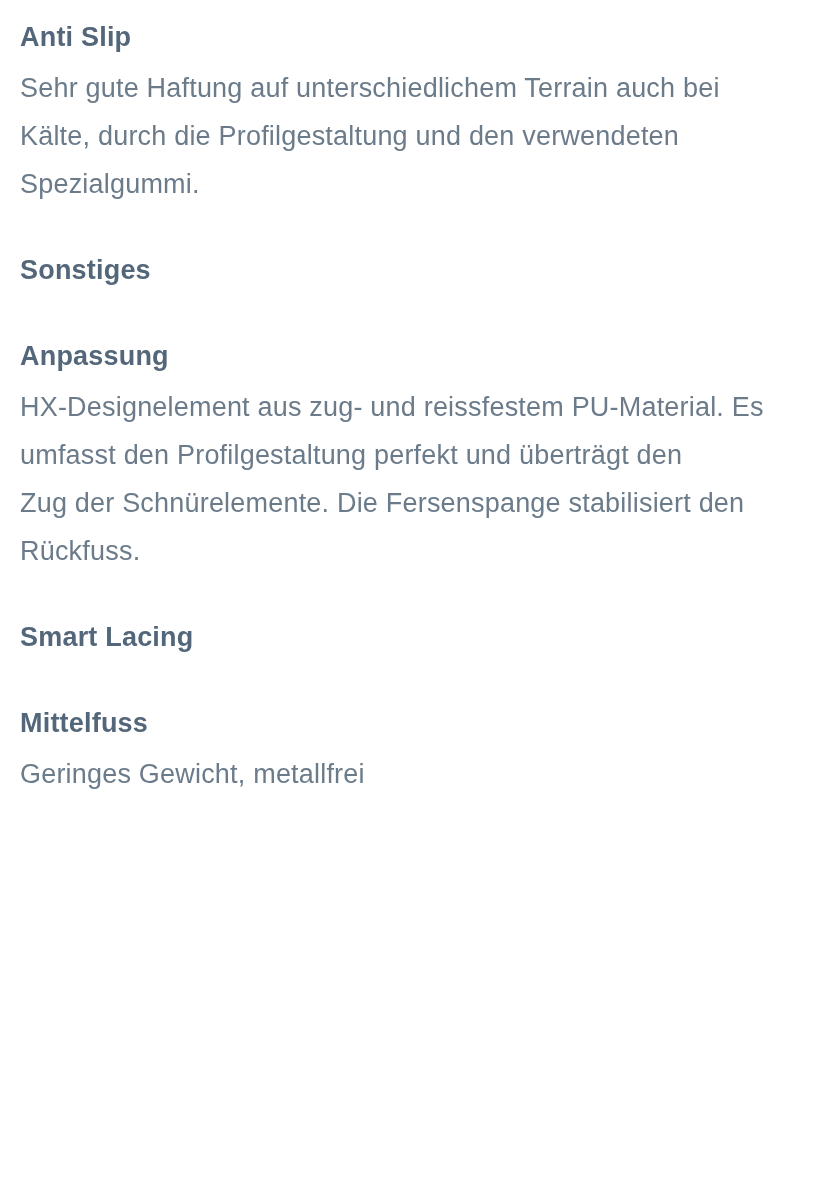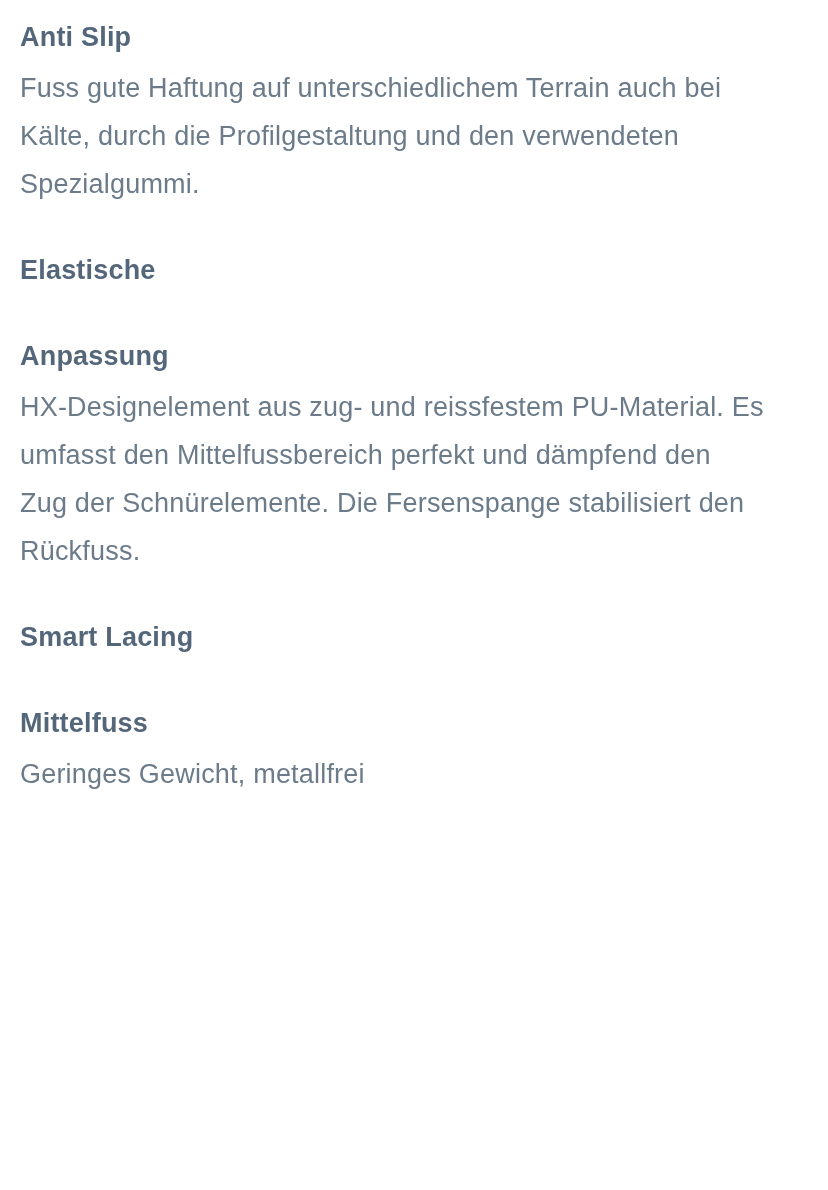--- a/index.html
+++ b/index.html
@@ -33,34 +33,34 @@
     letter-spacing: 0.2px;
   }
 </style>
 </head>
 <body>
 
 <div class="page">
 
   <div class="section">
     <div class="section-title">Anti Slip</div>
-    <div class="section-body">Fuss gute Haftung auf unterschiedlichem Terrain auch bei
+    <div class="section-body">Sehr gute Haftung auf unterschiedlichem Terrain auch bei
 Kälte, durch die Profilgestaltung und den verwendeten
 Spezialgummi.</div>
   </div>
 
 
   <div class="section">
-    <div class="section-title">Elastische</div>
+    <div class="section-title">Sonstiges</div>
   </div>
 
   <div class="section">
     <div class="section-title">Anpassung</div>
     <div class="section-body">HX-Designelement aus zug- und reissfestem PU-Material. Es
-umfasst den Mittelfussbereich perfekt und dämpfend den
+umfasst den Profilgestaltung perfekt und überträgt den
 Zug der Schnürelemente. Die Fersenspange stabilisiert den
 Rückfuss.</div>
   </div>
 
   <div class="section">
     <div class="section-title">Smart Lacing</div>
   </div>
 
   <div class="section">
     <div class="section-title">Mittelfuss</div>

